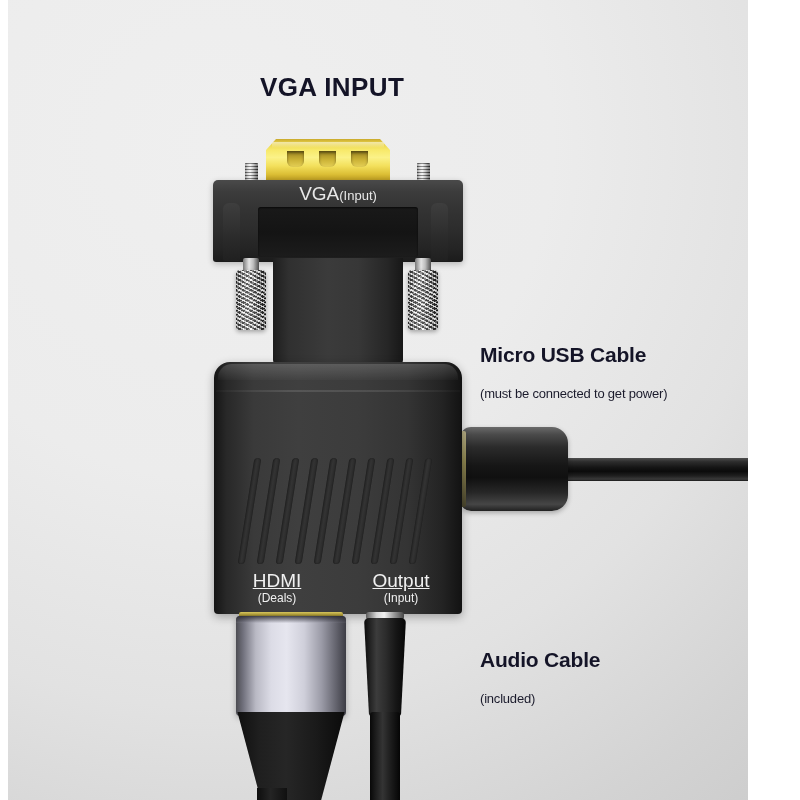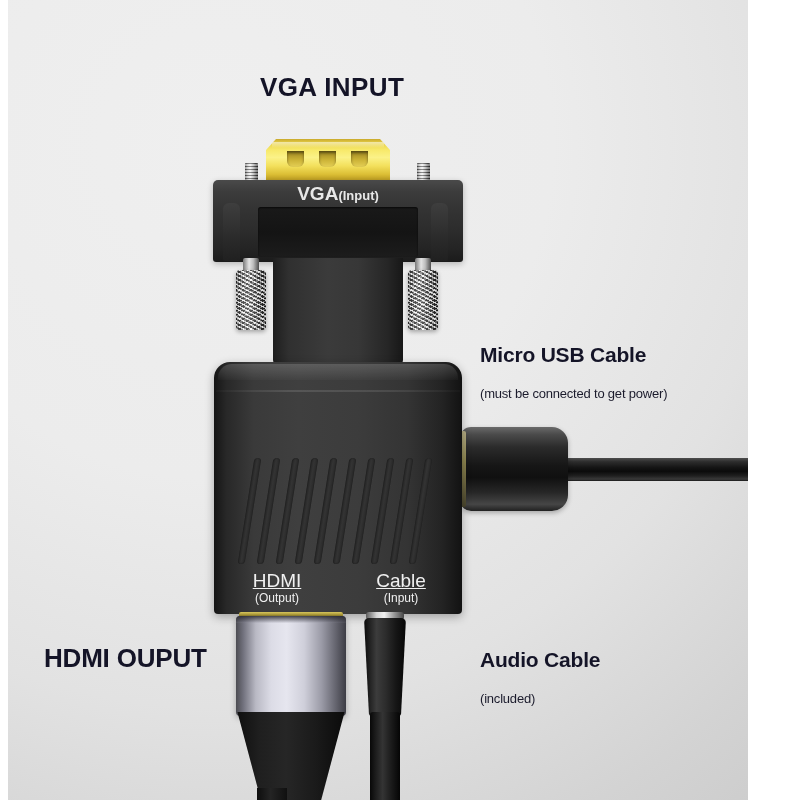--- a/index.html
+++ b/index.html
@@ -207,21 +207,20 @@
   #rail-right { left: 423px; }
   #lbl-vga-port {
     position: absolute;
     left: 205px;
     top: 183px;
     width: 250px;
     text-align: center;
     color: #e8e8e8;
     font-size: 19px;
     white-space: nowrap;
-    font-weight: bold;
   }
   #lbl-vga-port .small { font-size: 13px; }
 
   
   #neck {
     position: absolute;
     left: 265px;
     top: 258px;
     width: 130px;
     height: 110px;
@@ -388,21 +387,20 @@
 </head>
 <body>
 
 <div id="stage">
 
   <div class="anno anno-title" id="lbl-vga-input">VGA INPUT</div>
 
   <div class="anno anno-title" id="lbl-usb">Micro USB Cable</div>
   <div class="anno anno-sub" id="lbl-usb-sub">(must be connected to get power)</div>
 
-  <div class="anno anno-title" id="lbl-hdmi-out">HDMI OUPUT</div>
 
   <div class="anno anno-title" id="lbl-audio">Audio Cable</div>
   <div class="anno anno-sub" id="lbl-audio-sub">(included)</div>
 
   <div id="usb-cable"></div>
   <div id="usb-strain"></div>
   <div id="usb-head"></div>
   <div id="usb-head-tip"></div>
 
   <div id="vga-gold">
@@ -441,24 +439,24 @@
       <div class="vent" style="left: 78px;"></div>
       <div class="vent" style="left: 97px;"></div>
       <div class="vent" style="left: 116px;"></div>
       <div class="vent" style="left: 135px;"></div>
       <div class="vent" style="left: 154px;"></div>
       <div class="vent" style="left: 173px;"></div>
     </div>
 
   <div class="port-lbl" id="lbl-hdmi-port">
     <span class="big">HDMI</span>
-    <span class="small">(Output)</span>
+    <span class="small">(Deals)</span>
   </div>
   <div class="port-lbl" id="lbl-audio-port">
-    <span class="big">Cable</span>
+    <span class="big">Output</span>
     <span class="small">(Input)</span>
   </div>
 
   <div id="hdmi-gold-edge"></div>
   <div id="hdmi-shell"></div>
   <div id="hdmi-shell-top"></div>
   <div id="hdmi-boot"></div>
   <div id="hdmi-cable"></div>
 
   <div id="audio-ring"></div>

